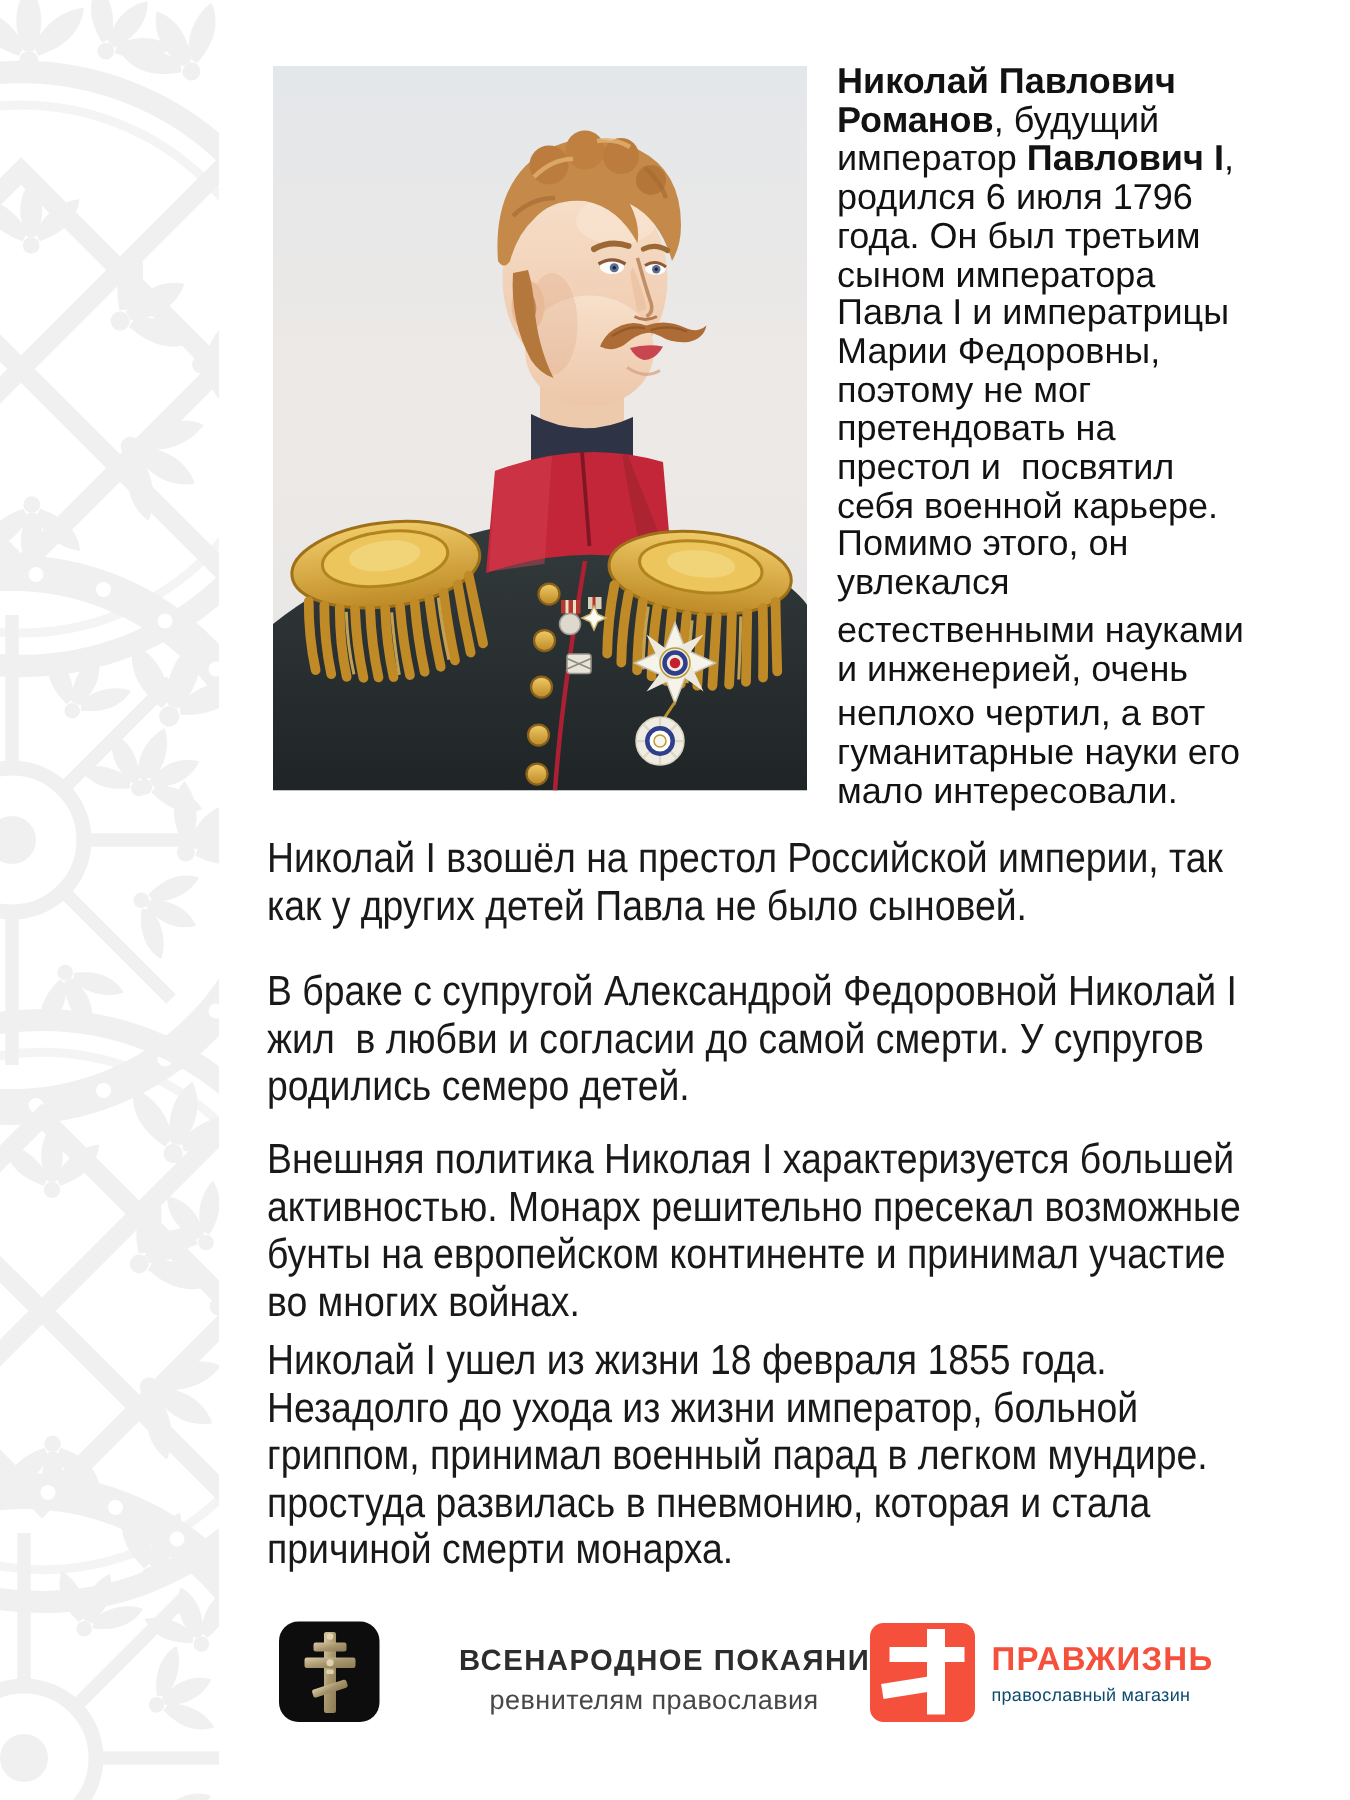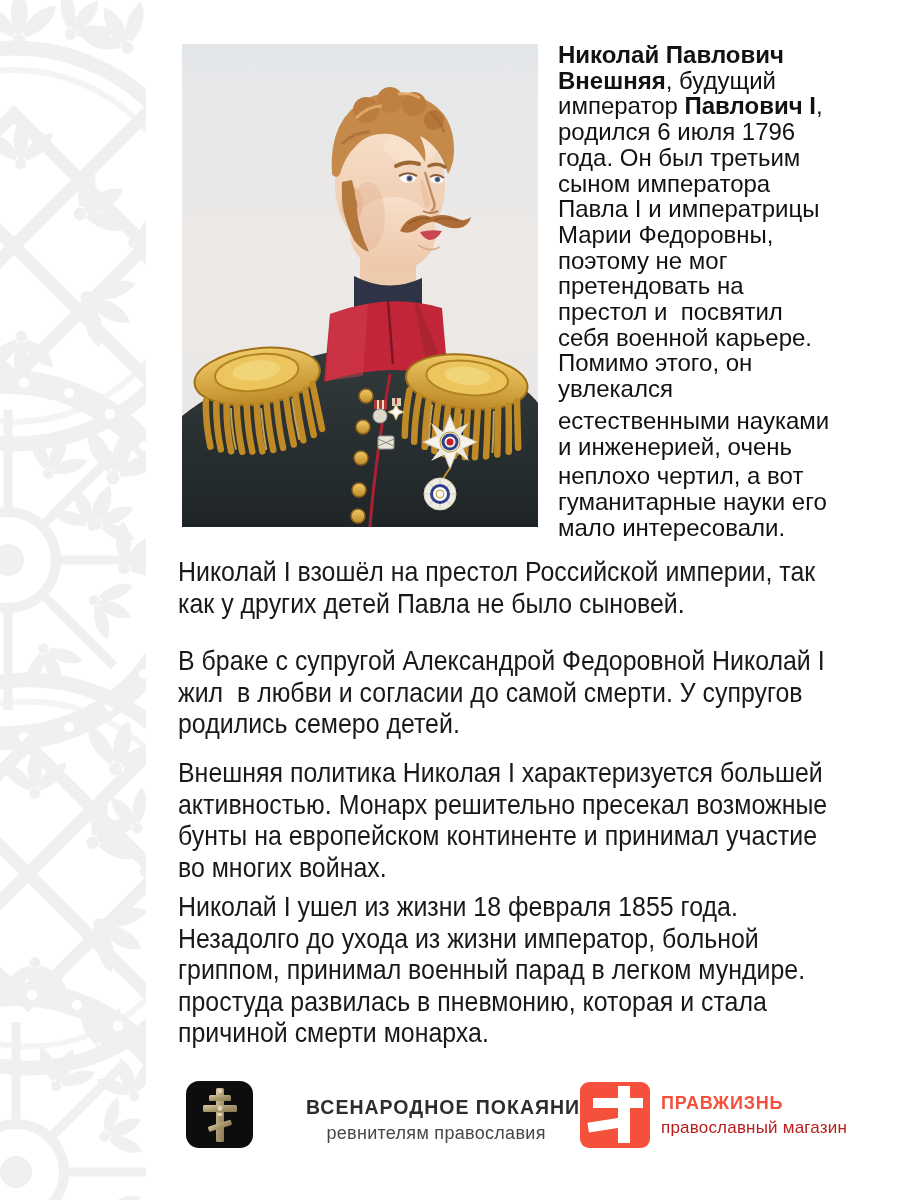--- a/index.html
+++ b/index.html
@@ -22,22 +22,22 @@
   .p1{top:556px}.p2{top:645px}.p3{top:757px}.p4{top:891px}
 
   .black-logo{position:absolute;left:186px;top:1081px;width:67px;height:67px;
               border-radius:13px;background:#0d0d0d;display:flex;align-items:center;justify-content:center;}
   .f-left-text{position:absolute;left:278px;top:1096px;}
   .f-left-title{font-size:19.5px;font-weight:bold;letter-spacing:1px;color:#2d2d2d;margin-left:28px;}
   .f-left-sub{font-size:18px;color:#474747;letter-spacing:0.3px;margin-top:4px;text-align:center;}
 
   .red-logo{position:absolute;left:580px;top:1082px;width:70px;height:66px;}
   .f-right-text{position:absolute;left:661px;top:1093px;}
-  .f-right-title{font-size:18px;font-weight:bold;letter-spacing:0.8px;color:#f4503c;}
-  .f-right-sub{font-size:17px;color:#b91c1c;letter-spacing:0.2px;margin-top:4px;}
+  .f-right-title{font-size:22px;font-weight:bold;letter-spacing:0.8px;color:#f4503c;}
+  .f-right-sub{font-size:12px;color:#0c4a6e;letter-spacing:0.2px;margin-top:4px;}
 </style>
 </head>
 <body>
 
 <div class="page">
 
   <svg class="ornament" width="146" height="1200" viewBox="0 0 146 1200" xmlns="http://www.w3.org/2000/svg">
     <defs>
       <g id="fl">
         <path d="M0 0 C -5 -10 -4 -20 2 -27 C 8 -20 9 -10 4 0 Z"></path>
@@ -274,21 +274,21 @@
           <path d="M0 -16 L0 -9 M11 -11 L6 -6 M16 0 L9 0 M11 11 L6 6 M0 16 L0 9 M-11 11 L-6 6 M-16 0 L-9 0 M-11 -11 L-6 -6"></path>
         </g>
         <circle r="8.5" fill="#ffffff" stroke="#2f3f8c" stroke-width="3"></circle>
         <circle r="4" fill="#f8f6ee" stroke="#b89c35" stroke-width="1"></circle>
       </g>
     </svg>
   </div>
 
   <div class="side-text">
     <div class="line"><span class="b">Николай Павлович</span></div>
-    <div class="line"><span class="b">Внешняя</span><span>, будущий</span></div>
+    <div class="line"><span class="b">Романов</span><span>, будущий</span></div>
     <div class="line"><span>император </span><span class="b">Павлович I</span><span>,</span></div>
     <div class="line">родился 6 июля 1796</div>
     <div class="line">года. Он был третьим</div>
     <div class="line">сыном императора</div>
     <div class="line">Павла I и императрицы</div>
     <div class="line">Марии Федоровны,</div>
     <div class="line">поэтому не мог</div>
     <div class="line">претендовать на</div>
     <div class="line">престол и  посвятил</div>
     <div class="line">себя военной карьере.</div>

